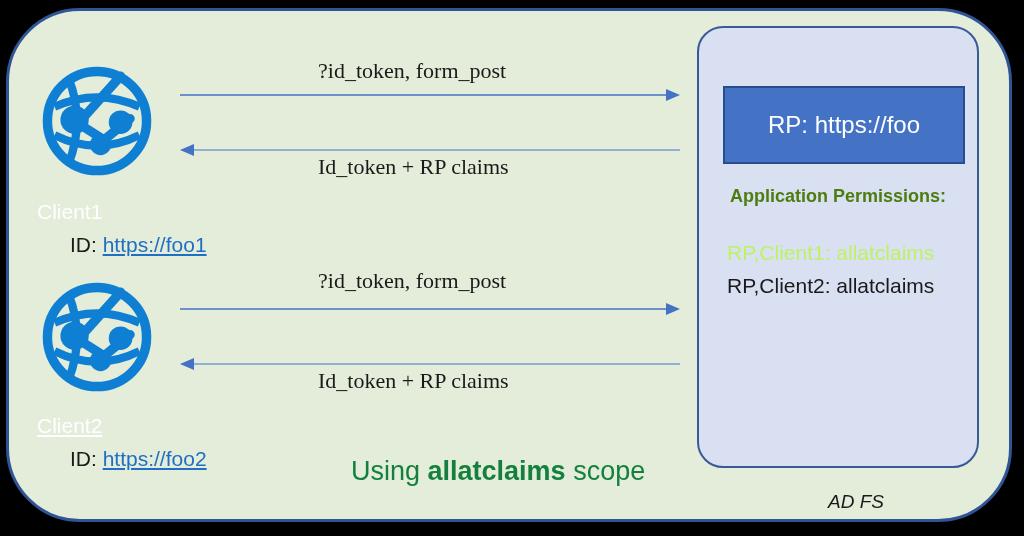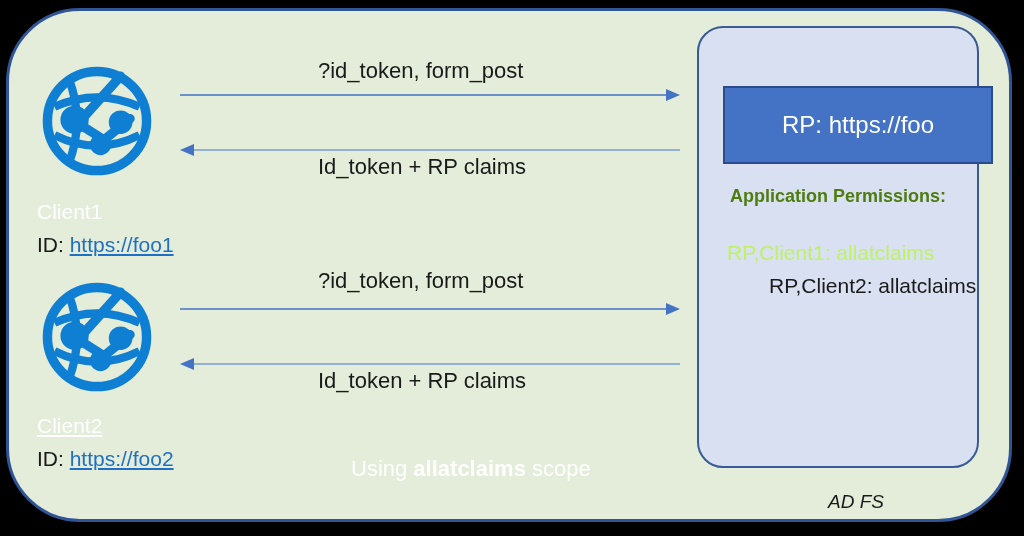--- a/index.html
+++ b/index.html
@@ -55,21 +55,21 @@
     color: #1a1a1a;
     white-space: nowrap;
     font-style: italic;
   }
 
   
   .rp-box {
     position: absolute;
     left: 723px;
     top: 86px;
-    width: 270px;
+    width: 242px;
     height: 78px;
     background: #4472c4;
     border: 2px solid #2a4b8c;
     box-sizing: border-box;
     display: flex;
     align-items: center;
     justify-content: center;
   }
   .rp-box-label {
     color: #ffffff;
@@ -90,21 +90,21 @@
   .perm-line-1 {
     position: absolute;
     left: 727px;
     top: 241px;
     font-size: 21px;
     color: #bef264;
     white-space: nowrap;
   }
   .perm-line-2 {
     position: absolute;
-    left: 769px;
+    left: 727px;
     top: 274px;
     font-size: 21px;
     color: #1a1a1a;
     white-space: nowrap;
   }
 
   
   .client-icon {
     position: absolute;
     width: 118px;
@@ -120,20 +120,21 @@
     white-space: nowrap;
   }
   .client-name.c1 { left: 37px; top: 200px; }
   .client-name.c2 { left: 37px; top: 414px; text-decoration: underline; }
 
   .client-id {
     position: absolute;
     font-size: 21px;
     color: #1a1a1a;
     white-space: nowrap;
+    margin-left: 33px;
   }
   .client-id.c1 { left: 37px; top: 233px; }
   .client-id.c2 { left: 37px; top: 447px; }
 
   .client-id .link {
     color: #1f6fc4;
     text-decoration: underline;
   }
 
   
@@ -143,33 +144,34 @@
   .arrow-wrap.a1 { left: 180px; top: 88px;  width: 500px; height: 14px; }
   .arrow-wrap.a2 { left: 180px; top: 143px; width: 500px; height: 14px; }
   .arrow-wrap.a3 { left: 180px; top: 302px; width: 500px; height: 14px; }
   .arrow-wrap.a4 { left: 180px; top: 357px; width: 500px; height: 14px; }
 
   .arrow-label {
     position: absolute;
     font-size: 22px;
     color: #1a1a1a;
     white-space: nowrap;
+    font-family: Liberation Serif, serif;
   }
   .arrow-label.l1 { left: 318px; top: 58px; }
   .arrow-label.l2 { left: 318px; top: 154px; }
   .arrow-label.l3 { left: 318px; top: 268px; }
   .arrow-label.l4 { left: 318px; top: 368px; }
 
   
   .scope-caption {
     position: absolute;
     left: 351px;
     top: 456px;
-    font-size: 22px;
-    color: #ffffff;
+    font-size: 27px;
+    color: #15803d;
     white-space: nowrap;
   }
   .scope-caption b { font-weight: bold; }
 </style>
 </head>
 <body>
 
 <div id="canvas">
 
   <div class="outer-panel"></div>

